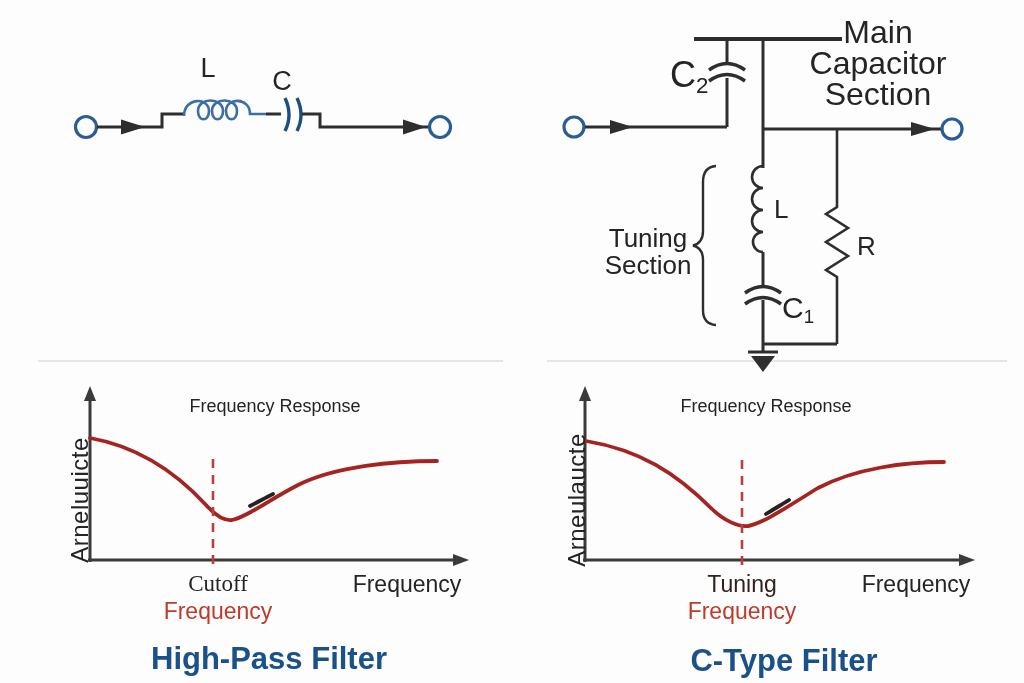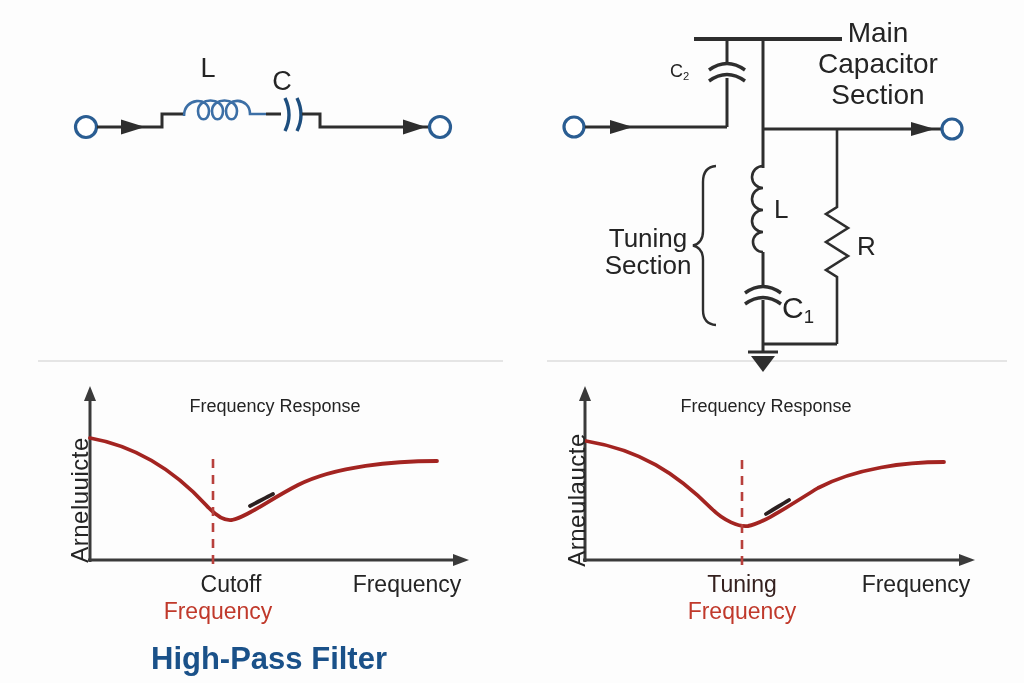--- a/index.html
+++ b/index.html
@@ -22,21 +22,21 @@
   .axis{stroke:var(--axis);stroke-width:3;fill:none;}
   .axis-arrow{fill:var(--axis);stroke:none;}
   .curve{stroke:var(--curve-red);stroke-width:3.8;fill:none;stroke-linecap:round;}
   .curve-patch{stroke:#2b2020;stroke-width:3.8;fill:none;stroke-linecap:round;}
   .dashed{stroke:var(--dashed-red);stroke-width:2.6;stroke-dasharray:9 7;fill:none;}
   
   .lbl{position:absolute;color:var(--label-dark);white-space:nowrap;}
   .ctr{transform:translateX(-50%);}
   .comp-lbl{font-size:27px;}
   .sub{font-size:0.62em;vertical-align:-0.25em;}
-  .multi{text-align:center;line-height:31px;font-size:28px;}
+  .multi{text-align:center;line-height:31px;font-size:32px;}
   .tuning-block{text-align:center;line-height:27px;font-size:26px;}
   .plot-title{font-size:18px;}
   .ylab{font-size:24px;letter-spacing:0.5px;text-align:center;transform:rotate(-90deg);}
   .marker{font-size:23px;}
   .red-text{color:var(--red-text);}
   .tuning-text{color:var(--tuning-dark);}
   .caption{font-size:31px;font-weight:700;color:var(--blue-title);}
 </style>
 </head>
 <body>
@@ -115,43 +115,44 @@
       <polygon class="axis-arrow" points="959,554 959,566 975,560"></polygon>
       <path class="curve" d="M586,441 C640,450 676,473 712,509 C724,521 739,527 748,526 C762,524 787,507 818,488 C856,468 906,462 944,462"></path>
       <path class="curve-patch" d="M766,514 C774,509 781,505 789,500"></path>
       <path class="dashed" d="M742,460 V570"></path>
     </g>
   </svg>
 
   <div class="lbl ctr comp-lbl" style="left:208px;top:53px;">L</div>
   <div class="lbl ctr comp-lbl" style="left:282px;top:66px;">C</div>
 
-  <div class="lbl comp-lbl" style="left:670px;top:61px;font-size:18px;"><span>C</span><span class="sub">2</span></div>
+  <div class="lbl comp-lbl" style="left:670px;top:54px;font-size:36px;"><span>C</span><span class="sub">2</span></div>
 
   <div class="lbl ctr multi" style="left:878px;top:17px;">
     <div>Main</div>
     <div>Capacitor</div>
     <div>Section</div>
   </div>
 
   <div class="lbl ctr tuning-block" style="left:648px;top:225px;">
     <div>Tuning</div>
     <div>Section</div>
   </div>
 
   <div class="lbl" style="left:774px;top:194px;font-size:26px;">L</div>
   <div class="lbl" style="left:857px;top:231px;font-size:26px;">R</div>
   <div class="lbl" style="left:782px;top:291px;font-size:30px;"><span>C</span><span class="sub">1</span></div>
 
   <div class="lbl ctr plot-title" style="left:275px;top:396px;">Frequency Response</div>
   <div class="lbl ylab" style="left:10px;top:486px;width:140px;">Arneluuicte</div>
-  <div class="lbl ctr marker" style="left:231px;top:571px;">Cutoff</div>
+  <div class="lbl ctr marker" style="left:218px;top:571px;font-family:Liberation Serif, serif;">Cutoff</div>
   <div class="lbl ctr marker red-text" style="left:218px;top:598px;">Frequency</div>
   <div class="lbl ctr marker" style="left:407px;top:571px;">Frequency</div>
   <div class="lbl ctr caption" style="left:269px;top:641px;">High-Pass Filter</div>
 
   <div class="lbl ctr plot-title" style="left:766px;top:396px;">Frequency Response</div>
   <div class="lbl ylab" style="left:507px;top:486px;width:140px;">Arneulaucte</div>
   <div class="lbl ctr marker tuning-text" style="left:742px;top:571px;">Tuning</div>
   <div class="lbl ctr marker red-text" style="left:742px;top:598px;">Frequency</div>
   <div class="lbl ctr marker" style="left:916px;top:571px;">Frequency</div>
+  <div class="lbl ctr caption" style="left:784px;top:643px;">C-Type Filter</div>
 
 </div>
 
 </body></html>

